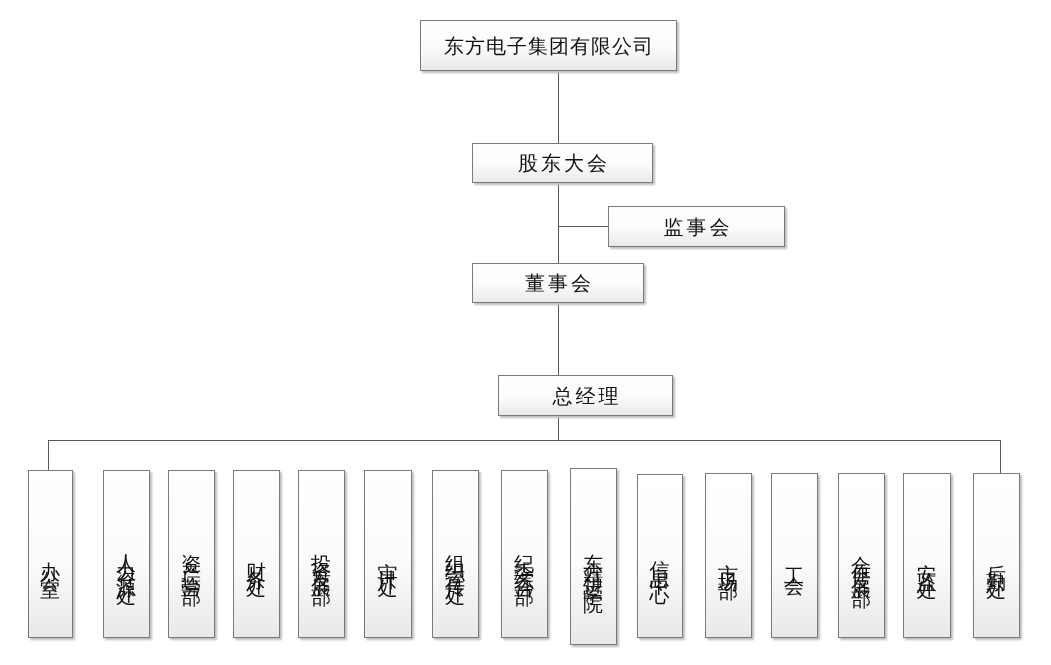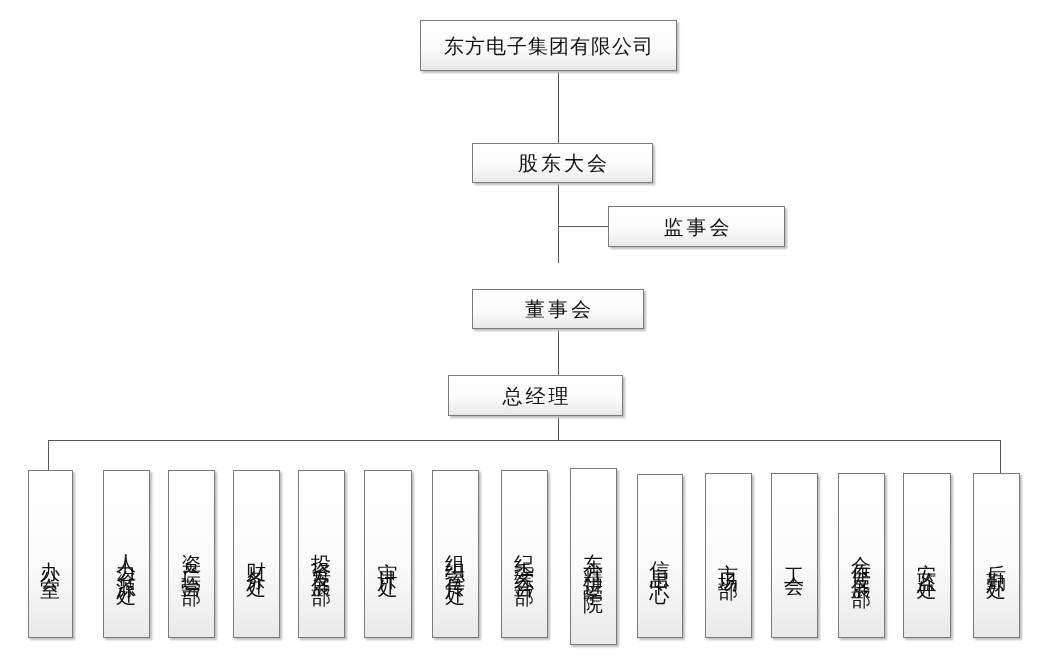--- a/index.html
+++ b/index.html
@@ -69,25 +69,25 @@
   </div>
 
   <div class="node" style="left:420px; top:20px; width:257px; height:51px;">
     <span class="h-label wide">东方电子集团有限公司</span>
   </div>
 
   <div class="node" style="left:608px; top:206px; width:177px; height:41px;text-align:center;">
     <span class="h-label">监事会</span>
   </div>
 
-  <div class="node" style="left:472px; top:263px; width:172px; height:40px;margin-top:26px;">
+  <div class="node" style="left:472px; top:263px; width:172px; height:40px;">
     <span class="h-label">董事会</span>
   </div>
 
-  <div class="node" style="left:448px; top:375px; width:175px; height:41px;">
+  <div class="node" style="left:498px; top:375px; width:175px; height:41px;">
     <span class="h-label">总经理</span>
   </div>
 
   <div class="node" style="left:28px; top:470px; width:45px; height:168px;">
     <span class="v-label">办公室</span>
   </div>
 
   <div class="node" style="left:103px; top:470px; width:47px; height:168px;">
     <span class="v-label">人力资源处</span>
   </div>

